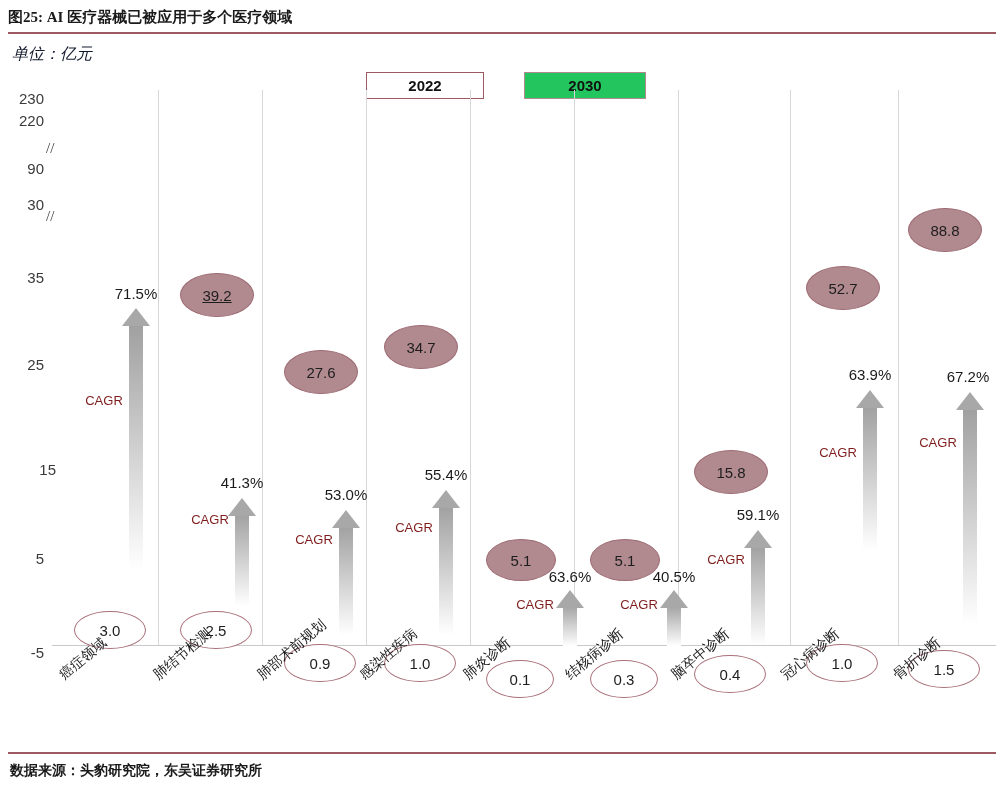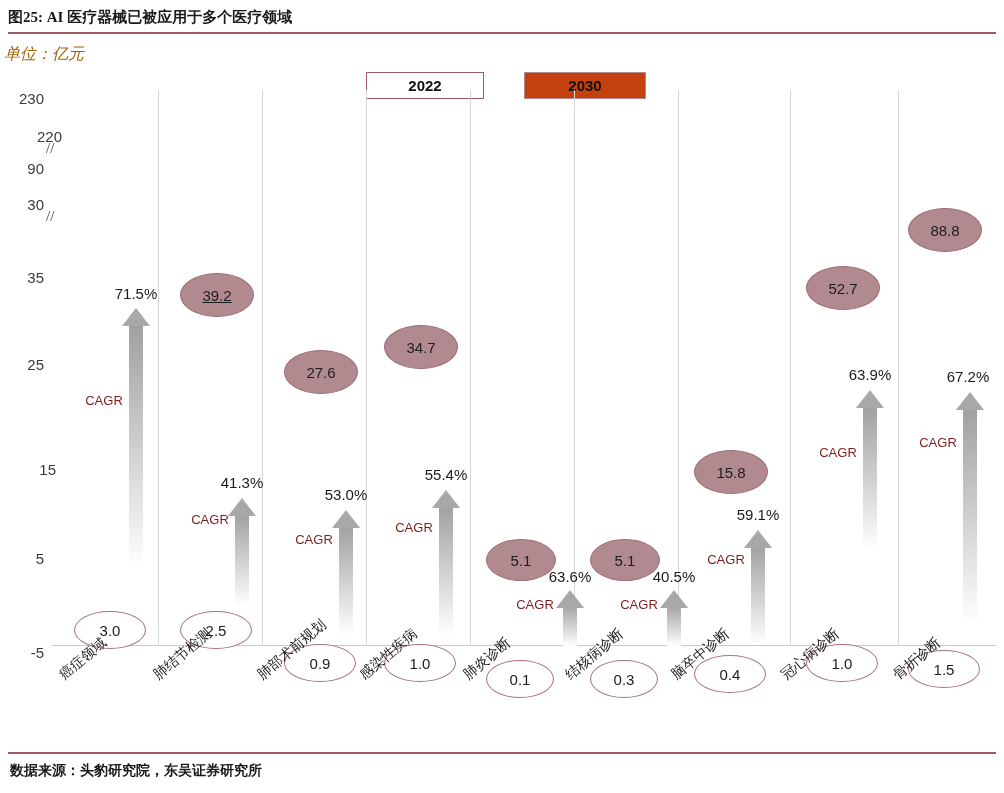--- a/index.html
+++ b/index.html
@@ -14,42 +14,42 @@
   .fig-title{
     position:absolute;left:8px;top:8px;width:988px;
     font-family:"Liberation Serif", serif;
     font-weight:bold;font-size:15px;color:#1a1a1a;
     padding-bottom:6px;
   }
   .title-rule{
     position:absolute;left:8px;top:32px;width:988px;height:2px;background:#9d5a63;
   }
   .unit-label{
-    position:absolute;left:4px;top:44px;
-    font-family:"Liberation Serif", serif;
-    font-style:italic;font-size:16px;color:#a16207;
+    position:absolute;left:12px;top:44px;
+    font-family:"Liberation Serif", serif;
+    font-style:italic;font-size:16px;color:#0f172a;
   }
   .plot{
     position:absolute;left:0;top:60px;width:1004px;height:620px;
   }
   
   .legend{
     position:absolute;top:8px;left:0;width:844px;height:28px;
   }
   .legend-box{
     position:absolute;height:25px;line-height:25px;text-align:center;
     font-weight:bold;font-size:15px;
   }
   .legend-2022{
     left:366px;top:4px;width:116px;
     border:1px solid #9d5a63;background:#ffffff;color:#111;
   }
   .legend-2030{
     left:524px;top:4px;width:120px;
-    background:#c2410c;color:#111;border:1px solid #b08a90;
+    background:#22c55e;color:#111;border:1px solid #b08a90;
   }
   
   .y-tick{
     position:absolute;right:0;width:44px;text-align:right;
     font-size:15px;color:#3a3a3a;
   }
   .axis-break{
     position:absolute;left:46px;font-size:15px;color:#3a3a3a;
     font-family:"Liberation Serif", serif;
   }
@@ -100,21 +100,21 @@
 <div class="unit-label">单位：亿元</div>
 
 <div class="plot">
 
   <div class="legend">
     <div class="legend-box legend-2022">2022</div>
     <div class="legend-box legend-2030">2030</div>
   </div>
 
   <div class="y-tick" style="left:0;top:30px;">230</div>
-  <div class="y-tick" style="left:0;top:68px;padding-left:18px;">220</div>
+  <div class="y-tick" style="left:0;top:52px;">220</div>
   <div class="y-tick" style="left:0;top:100px;">90</div>
   <div class="y-tick" style="left:0;top:136px;">30</div>
   <div class="y-tick" style="left:0;top:209px;">35</div>
   <div class="y-tick" style="left:0;top:296px;">25</div>
   <div class="y-tick" style="left:0;top:401px;padding-left:12px;">15</div>
   <div class="y-tick" style="left:0;top:490px;">5</div>
   <div class="y-tick" style="left:0;top:584px;">-5</div>
 
   <div class="axis-break" style="top:80px;">//</div>
   <div class="axis-break" style="top:148px;">//</div>

